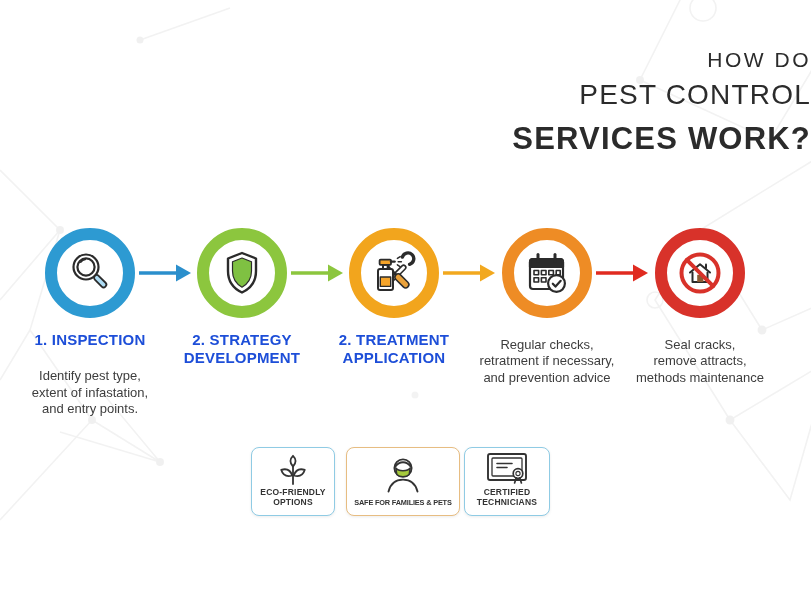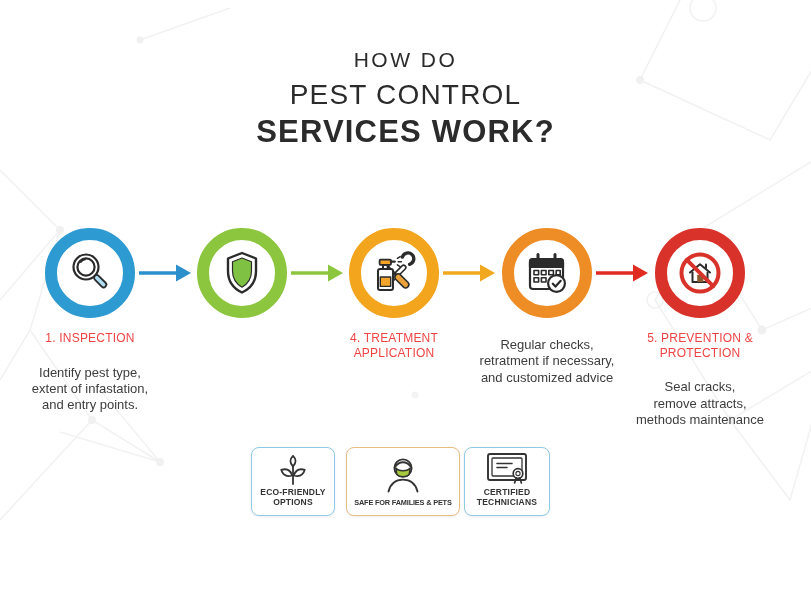--- a/index.html
+++ b/index.html
@@ -2,34 +2,34 @@
 <html><head>
 <meta charset="utf-8">
 <style>
   html,body{margin:0;padding:0;background:#fff;}
   .canvas{
     position:relative;width:811px;height:594px;overflow:hidden;background:#fff;
     font-family:"Liberation Sans","DejaVu Sans",sans-serif;color:#2b2b2b;
   }
   .bg{position:absolute;inset:0;pointer-events:none;}
   
-  .title{position:absolute;top:48px;left:0;right:0;text-align:center;line-height:1.15;}
+  .title{position:absolute;top:48px;left:0;right:0;text-align:right;line-height:1.15;}
   .title .t1{font-size:21px;font-weight:500;letter-spacing:2.5px;}
   .title .t2{font-size:28px;font-weight:400;letter-spacing:1.2px;margin-top:7px;}
-  .title .t3{font-size:31px;font-weight:700;letter-spacing:1.2px;margin-top:3px;}
+  .title .t3{font-size:31px;font-weight:700;letter-spacing:1.2px;margin-top:10px;}
   
   .step{position:absolute;top:228px;width:160px;text-align:center;}
   .s1{left:10px}.s2{left:162px}.s3{left:314px}.s4{left:467px}.s5{left:620px}
   .ring{
     width:66px;height:66px;border:12px solid #999;border-radius:50%;
     margin:0 auto;background:#fff;display:flex;align-items:center;justify-content:center;
   }
   .step h3{
-    margin:13px auto 0;max-width:120px;font-size:12px;font-weight:400;
-    line-height:1.22;letter-spacing:.2px;color:#ef4444;
+    margin:13px auto 0;max-width:120px;font-size:15px;font-weight:700;
+    line-height:1.22;letter-spacing:.2px;color:#1d4ed8;
   }
   .step p{
     margin:19px auto 0;max-width:152px;font-size:13px;line-height:1.26;
     color:#3d3d3d;white-space:pre-line;
   }
   .arrow{position:absolute;top:262px;width:54px;height:22px;}
   .a1{left:138px}.a2{left:290px}.a3{left:442px}.a4{left:595px}
   
   .badge{
     position:absolute;top:447px;height:69px;border:1.5px solid #9cd;border-radius:8px;
@@ -91,40 +91,41 @@
 and entry points.</p>
   </div>
 
   <div class="step s2">
     <div class="ring" style="border-color: rgb(140, 198, 62);">
       <svg width="50" height="50" viewBox="0 0 50 50" fill="none" stroke="#2b2b2b" stroke-linejoin="round">
         <path d="M25 5 L39 10.5 V23 C39 33 33.5 40.5 25 44.5 C16.5 40.5 11 33 11 23 V10.5 Z" fill="#fff" stroke-width="2.4"></path>
         <path d="M25 10 L34.5 13.8 V23 C34.5 30.5 30.5 36 25 39.2 C19.5 36 15.5 30.5 15.5 23 V13.8 Z" fill="#7fc142" stroke-width="1.2"></path>
       </svg>
     </div>
+    <h3>2. STRATEGY DEVELOPMENT</h3>
   </div>
 
   <div class="step s3">
     <div class="ring" style="border-color: rgb(242, 165, 29);">
       <svg width="50" height="50" viewBox="0 0 50 50" fill="none" stroke="#2b2b2b" stroke-width="2" stroke-linecap="round" stroke-linejoin="round">
         <path d="M40.6 16.3 a5.8 5.8 0 1 0 -7.2 -7.2" stroke-width="3.4"></path>
         <path d="M34.6 19.4 L23.6 30.4" stroke-width="6"></path>
         <path d="M34.6 19.4 L23.6 30.4" stroke="#fff" stroke-width="2.8"></path>
         <path d="M19 19 L28.6 28.6" stroke-width="3"></path>
         <path d="M29.2 29.2 L36.6 36.6" stroke-width="8"></path>
         <path d="M29.2 29.2 L36.6 36.6" stroke="#e9a13b" stroke-width="5"></path>
         <rect x="9" y="21" width="15" height="21" rx="2" fill="#fff"></rect>
         <rect x="11.3" y="29" width="10.4" height="9.4" fill="#f5a42a" stroke-width="1.4"></rect>
         <path d="M14 21 V16.8 H19.5 V21"></path>
         <rect x="10.6" y="11.6" width="11.4" height="5.2" rx="1" fill="#f5a42a" stroke-width="1.8"></rect>
         <path d="M22 13.6 h3.6" stroke-width="2.4"></path>
         <path d="M28.4 10.4 l2.8-1.8 M29.2 13.8 h3.2 M28.4 16.8 l2.6 1.8" stroke-width="1.5"></path>
       </svg>
     </div>
-    <h3>4. TREATMENT APPLICATION</h3>
+    <h3>2. TREATMENT APPLICATION</h3>
   </div>
 
   <div class="step s4">
     <div class="ring" style="border-color: rgb(238, 140, 37);">
       <svg width="50" height="50" viewBox="0 0 50 50" fill="none" stroke="#2b2b2b" stroke-width="2.2" stroke-linecap="round" stroke-linejoin="round">
         <rect x="8" y="11" width="33" height="30" rx="3" fill="#fff"></rect>
         <path d="M8 14 a3 3 0 0 1 3-3 h27 a3 3 0 0 1 3 3 v5 H8 Z" fill="#2b2b2b"></path>
         <line x1="16" y1="6.5" x2="16" y2="13" stroke-width="3"></line>
         <line x1="33" y1="6.5" x2="33" y2="13" stroke-width="3"></line>
         <rect x="12" y="22.5" width="4.6" height="4.2" stroke-width="1.6"></rect>
@@ -132,35 +133,34 @@
         <rect x="26.8" y="22.5" width="4.6" height="4.2" stroke-width="1.6"></rect>
         <rect x="34.2" y="22.5" width="4" height="4.2" stroke-width="1.6"></rect>
         <rect x="12" y="29.8" width="4.6" height="4.2" stroke-width="1.6"></rect>
         <rect x="19.4" y="29.8" width="4.6" height="4.2" stroke-width="1.6"></rect>
         <circle cx="34.5" cy="35.5" r="8.4" fill="#fff"></circle>
         <path d="M30.8 35.7 l2.7 2.9 5.2-5.8"></path>
       </svg>
     </div>
     <p>Regular checks,
 retratment if necessary,
-and customized advice</p>
+and prevention advice</p>
   </div>
 
   <div class="step s5">
     <div class="ring" style="border-color: rgb(216, 50, 42);">
       <svg width="50" height="50" viewBox="0 0 50 50" fill="none" stroke="#2b2b2b" stroke-width="2" stroke-linecap="round" stroke-linejoin="round">
         <circle cx="25" cy="25" r="18.5" stroke="#d8322a" stroke-width="4" fill="#fff"></circle>
         <path d="M17.5 24.5 V34 h15 V24.5" fill="#fff"></path>
         <path d="M15 24.5 L25 16.2 L35 24.5"></path>
         <path d="M31 20 v-3.4"></path>
         <rect x="22.2" y="26.8" width="6.2" height="7.2" fill="#8a5a33" stroke="none"></rect>
         <line x1="11.8" y1="11.8" x2="38.2" y2="38.2" stroke="#d8322a" stroke-width="4"></line>
       </svg>
     </div>
-    <h3>5. PREVENTION &amp; PROTECTION</h3>
     <p>Seal cracks,
 remove attracts,
 methods maintenance</p>
   </div>
 
   <span class="arrow a1" style="color: rgb(43, 143, 204);">
     <svg width="54" height="22" viewBox="0 0 54 22">
         <line x1="1" y1="11" x2="40" y2="11" stroke="currentColor" stroke-width="3.6"></line>
         <polygon points="38,2.5 53,11 38,19.5" fill="currentColor"></polygon>
       </svg>

